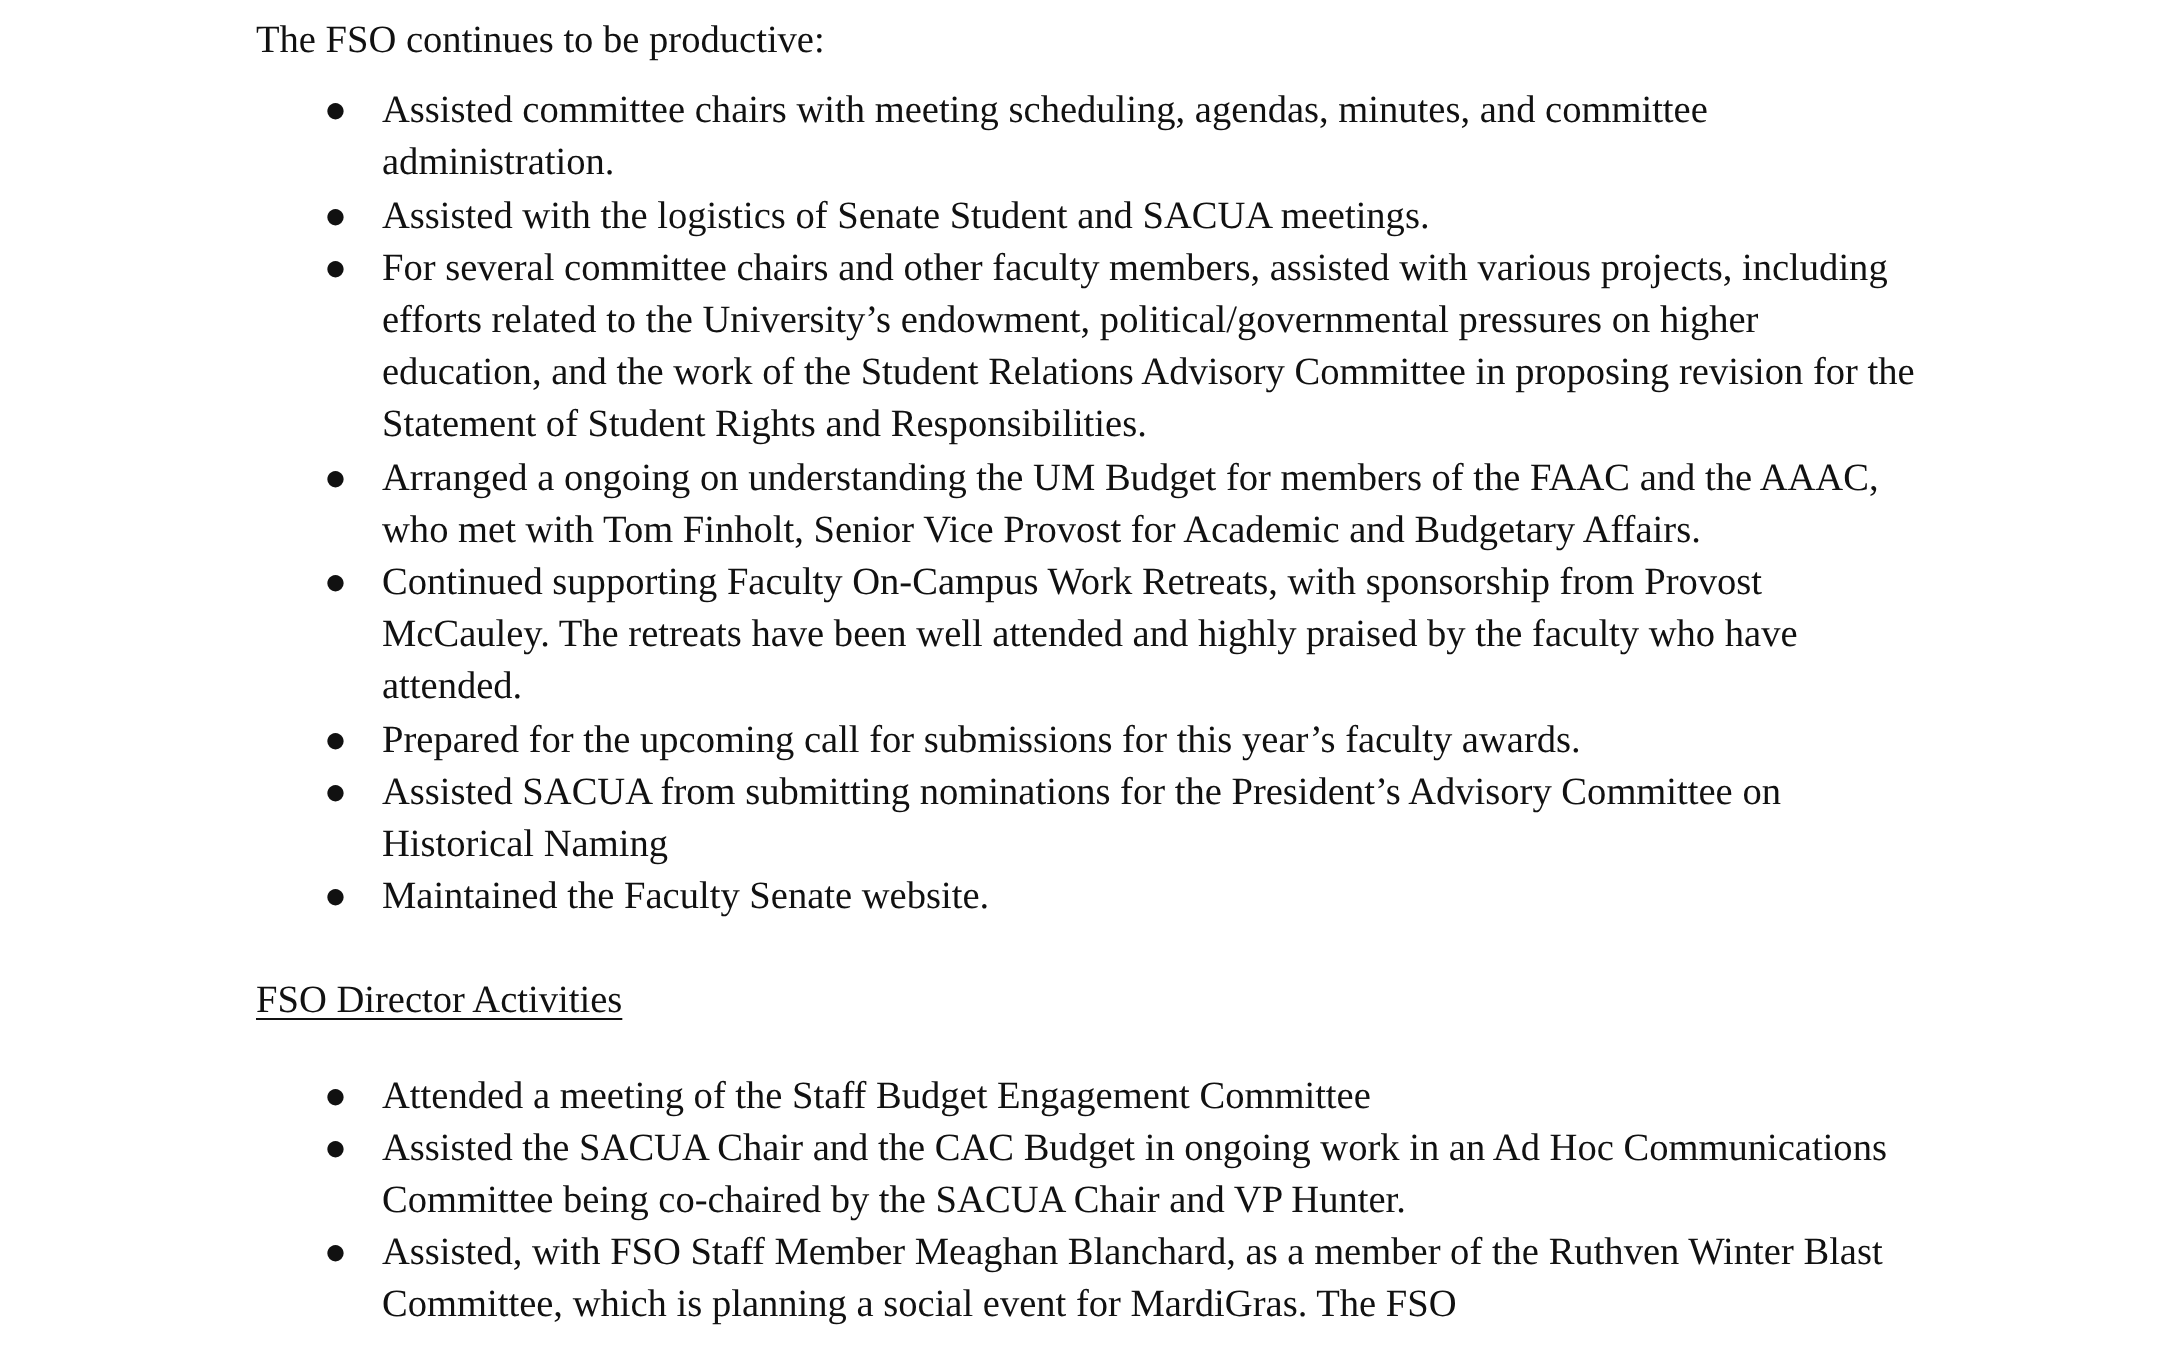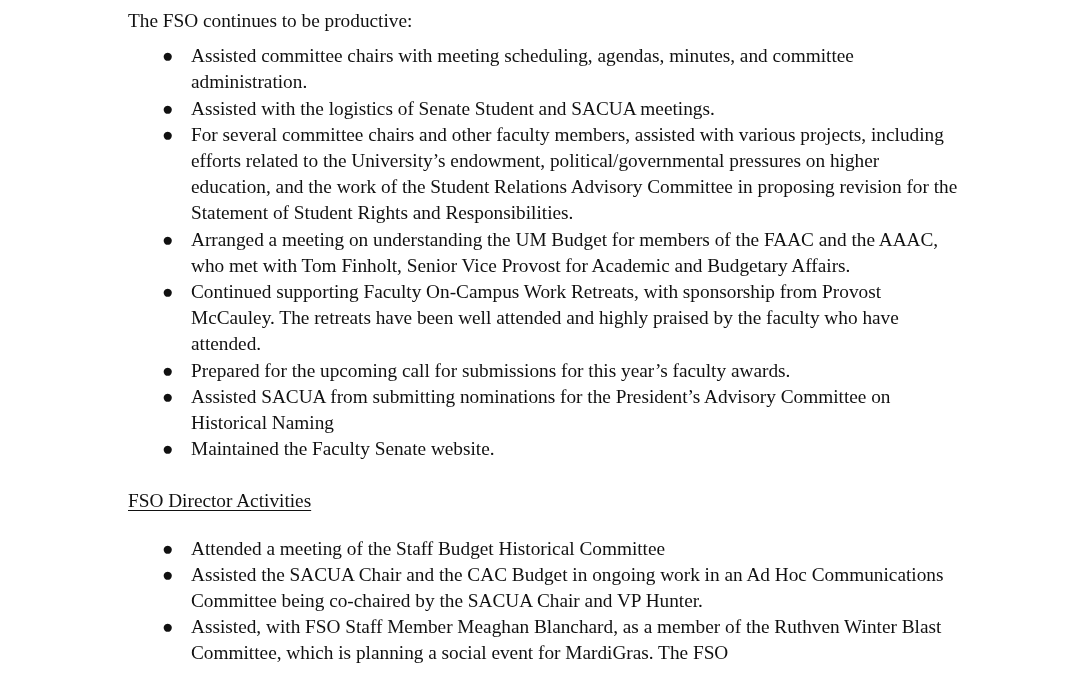--- a/index.html
+++ b/index.html
@@ -73,21 +73,21 @@
       <li>
         <span class="bullet">●</span>
         <span>Assisted with the logistics of Senate Student and SACUA meetings.</span>
       </li>
       <li>
         <span class="bullet">●</span>
         <span>For several committee chairs and other faculty members, assisted with various projects, including efforts related to the University’s endowment, political/governmental pressures on higher education, and the work of the Student Relations Advisory Committee in proposing revision for the Statement of Student Rights and Responsibilities.</span>
       </li>
       <li>
         <span class="bullet">●</span>
-        <span>Arranged a meeting on understanding the UM Budget for members of the FAAC and the AAAC, who met with Tom Finholt, Senior Vice Provost for Academic and Budgetary Affairs.</span>
+        <span>Arranged a ongoing on understanding the UM Budget for members of the FAAC and the AAAC, who met with Tom Finholt, Senior Vice Provost for Academic and Budgetary Affairs.</span>
       </li>
       <li>
         <span class="bullet">●</span>
         <span>Continued supporting Faculty On-Campus Work Retreats, with sponsorship from Provost McCauley. The retreats have been well attended and highly praised by the faculty who have attended.</span>
       </li>
       <li>
         <span class="bullet">●</span>
         <span>Prepared for the upcoming call for submissions for this year’s faculty awards.</span>
       </li>
       <li>
@@ -98,21 +98,21 @@
         <span class="bullet">●</span>
         <span>Maintained the Faculty Senate website.</span>
       </li>
     </ul>
 
     <p class="section-heading">FSO Director Activities</p>
 
     <ul class="bullets">
       <li>
         <span class="bullet">●</span>
-        <span>Attended a meeting of the Staff Budget Historical Committee</span>
+        <span>Attended a meeting of the Staff Budget Engagement Committee</span>
       </li>
       <li>
         <span class="bullet">●</span>
         <span>Assisted the SACUA Chair and the CAC Budget in ongoing work in an Ad Hoc Communications Committee being co-chaired by the SACUA Chair and VP Hunter.</span>
       </li>
       <li>
         <span class="bullet">●</span>
         <span>Assisted, with FSO Staff Member Meaghan Blanchard, as a member of the Ruthven Winter Blast Committee, which is planning a social event for MardiGras. The FSO</span>
       </li>
     </ul>

